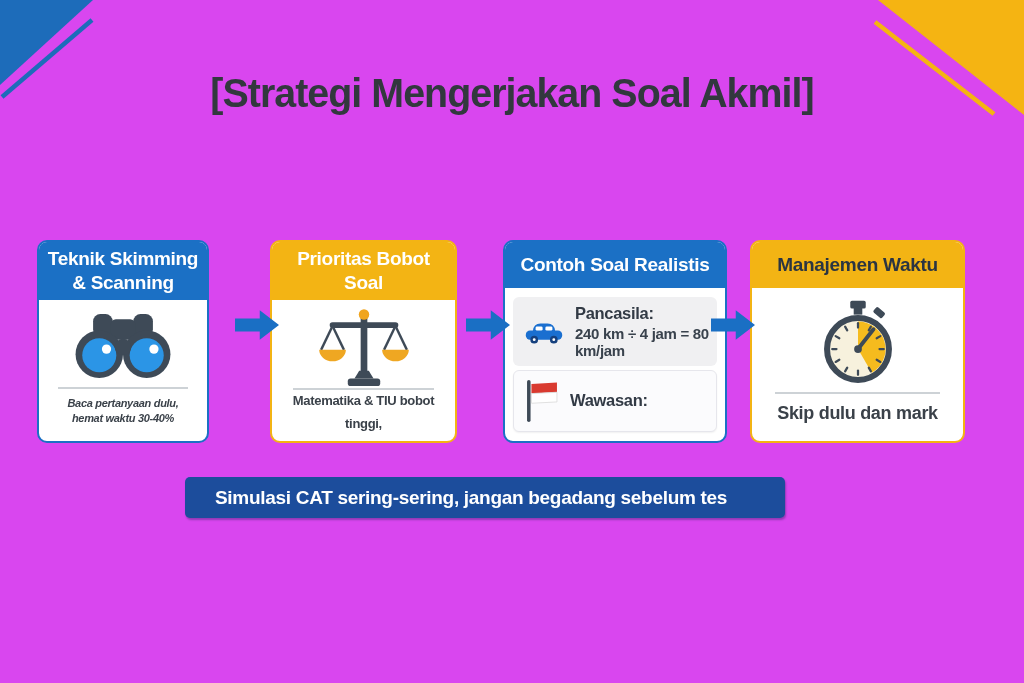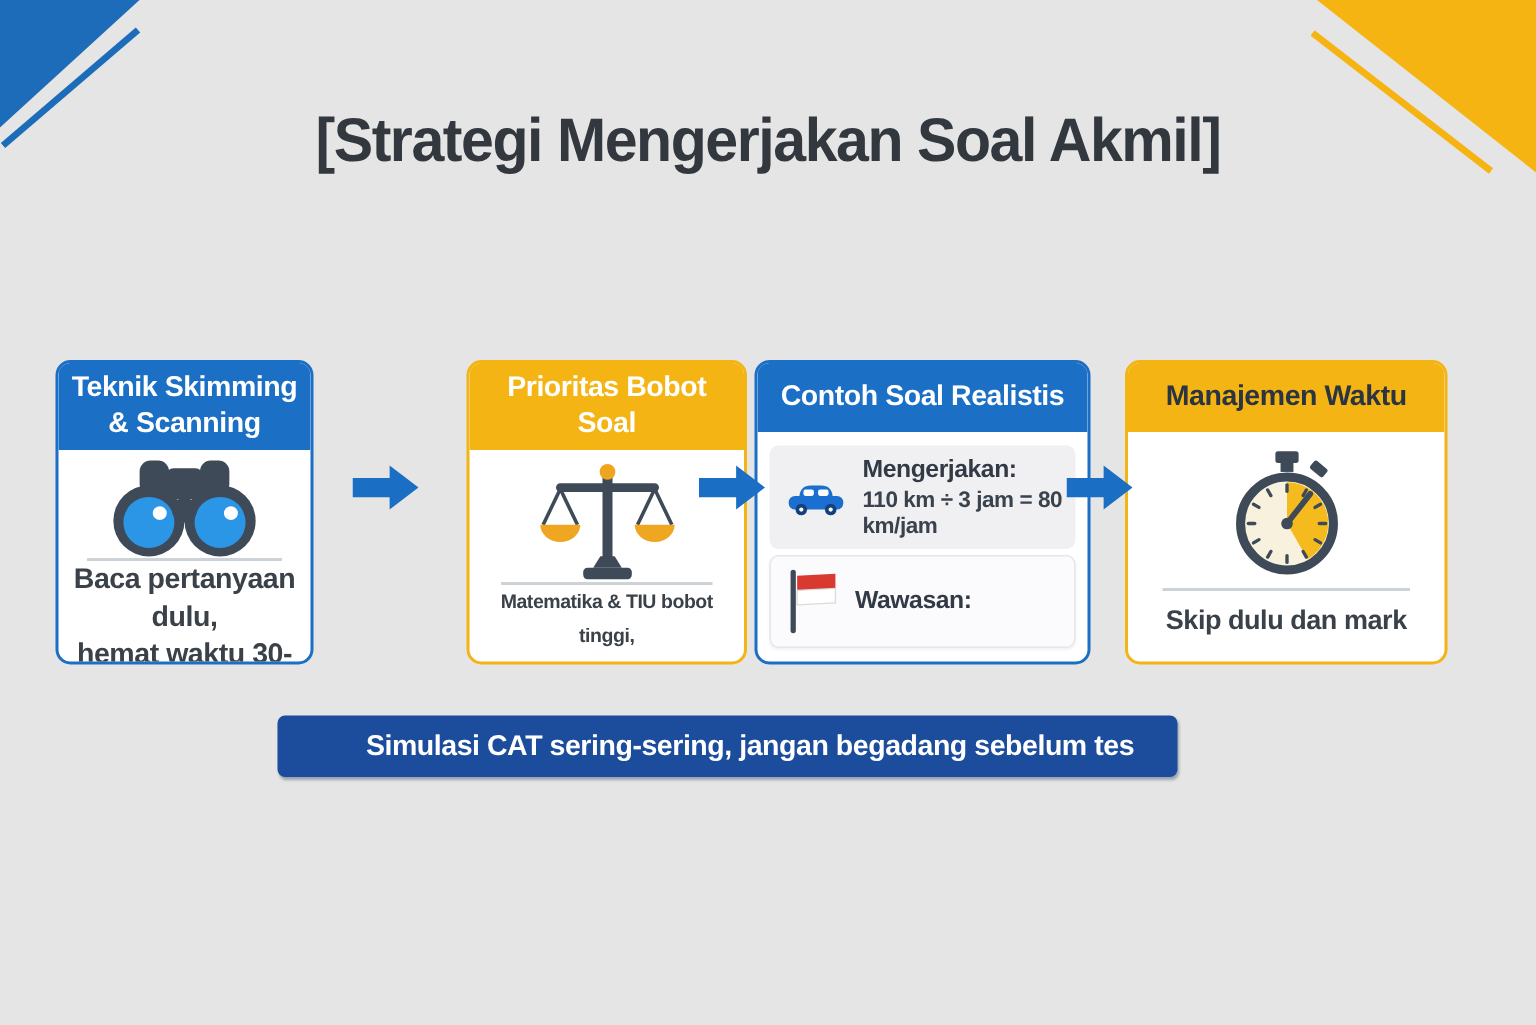--- a/index.html
+++ b/index.html
@@ -3,21 +3,21 @@
 <meta charset="utf-8">
 <style>
   * { margin: 0; padding: 0; box-sizing: border-box; }
   html, body { background: #ffffff; }
   body { font-family: "Liberation Sans", sans-serif; }
 
   .canvas {
     position: relative;
     width: 1024px; height: 683px;
     margin: 0 auto;
-    background: #e5e5e5;
+    background: #d946ef;
     overflow: hidden;
   }
 
   
   .corner { position: absolute; pointer-events: none; }
   .corner.tl { left: 0; top: 0; }
   .corner.tr { right: 0; top: 0; }
 
   
   .title {
@@ -63,21 +63,21 @@
   .card-body {
     flex: 1 1 auto;
     display: flex; flex-direction: column;
     align-items: center; justify-content: space-evenly;
     padding: 6px 8px 8px;
   }
   .icon-wrap { display: flex; align-items: center; justify-content: center; }
   .divider { width: 85%; border-top: 2px solid #cdd2d6; }
   .body-lines { text-align: center; font-weight: 700; color: #3a4149; }
   .body-lines span { display: block; }
-  .lines-c1 { font-size: 19px;   line-height: 1.32; letter-spacing: -0.3px; }
+  .lines-c1 { font-size: 11px;   line-height: 1.32; letter-spacing: -0.3px; font-style: italic; }
   .lines-c2 { font-size: 13px; line-height: 1.75; letter-spacing: -0.3px; text-align: center; }
   .lines-c4 { font-size: 18px;   line-height: 1.5;  letter-spacing: -0.3px; }
 
   
   .examples { flex: 1 1 auto; display: flex; flex-direction: column; justify-content: space-evenly; width: 100%; padding: 6px 8px; }
   .example-box {
     display: flex; align-items: center; gap: 10px;
     border-radius: 6px; padding: 7px 8px 7px 10px;
     min-height: 62px;
   }
@@ -99,21 +99,20 @@
     width: 600px; height: 41px;
     background: #1c4d9c;
     border-radius: 5px;
     box-shadow: 1px 2px 2px rgba(15, 35, 75, 0.35);
     color: #ffffff;
     font-weight: 700;
     font-size: 19px;
     letter-spacing: -0.3px;
     line-height: 41px;
     padding-left: 30px;
-    text-align: center;
   }
 </style>
 </head>
 <body>
 
 <div class="canvas">
 
   <svg class="corner tl" width="120" height="110" viewBox="0 0 120 110">
     <polygon points="0,0 93,0 0,85" fill="#1d6cba"></polygon>
     <line x1="92" y1="20" x2="2" y2="97" stroke="#1d6cba" stroke-width="4.5"></line>
@@ -152,21 +151,21 @@
           <span>Baca pertanyaan dulu,</span>
           <span>hemat waktu 30-40%</span>
         </div>
       </div>
     </div>
 
     <svg class="flow-arrow" style="left:235px;" viewBox="0 0 48 32">
       <path d="M0,9 H27 V0 L48,16 L27,32 V23 H0 Z" fill="#1a6fc4"></path>
     </svg>
 
-    <div class="card yellow" style="left:270px; width:187px;margin-left:41px;">
+    <div class="card yellow" style="left:270px; width:187px;">
       <div class="card-header hdr-tall">
         <span>Prioritas Bobot Soal</span>
       </div>
       <div class="card-body">
         <div class="icon-wrap">
           <svg width="96" height="82" viewBox="0 0 100 86">
             <rect x="46.5" y="8" width="7" height="64" rx="3" fill="#3e4a57"></rect>
             <circle cx="50" cy="9" r="5.5" fill="#f0a51f"></circle>
             <rect x="14" y="17" width="72" height="6" rx="3" fill="#3e4a57"></rect>
             <line x1="17" y1="21" x2="5" y2="46" stroke="#3e4a57" stroke-width="2.5"></line>
@@ -203,22 +202,22 @@
               <rect x="4" y="19" width="52" height="13" rx="6" fill="#1a6fd0"></rect>
               <rect x="18" y="13" width="10" height="6" rx="2" fill="#ffffff"></rect>
               <rect x="32" y="13" width="10" height="6" rx="2" fill="#ffffff"></rect>
               <circle cx="16" cy="32" r="5.5" fill="#15407e"></circle>
               <circle cx="44" cy="32" r="5.5" fill="#15407e"></circle>
               <circle cx="16" cy="32" r="2" fill="#ffffff"></circle>
               <circle cx="44" cy="32" r="2" fill="#ffffff"></circle>
             </svg>
           </div>
           <div class="example-texts">
-            <span class="example-label">Mengerjakan:</span>
-            <span class="example-text-dark">110 km ÷ 3 jam = 80 km/jam</span>
+            <span class="example-label">Pancasila:</span>
+            <span class="example-text-dark">240 km ÷ 4 jam = 80 km/jam</span>
           </div>
         </div>
         <div class="example-box white">
           <div class="example-icon">
             <svg width="36" height="44" viewBox="0 0 40 50">
               <rect x="3" y="1" width="4" height="48" rx="2" fill="#3e4a57"></rect>
               <g transform="skewY(-3) translate(0,3)">
                 <rect x="8" y="3" width="29" height="11" fill="#d93a30"></rect>
                 <rect x="8" y="14" width="29" height="11" fill="#ffffff" stroke="#dcdcdc" stroke-width="1"></rect>
               </g>

